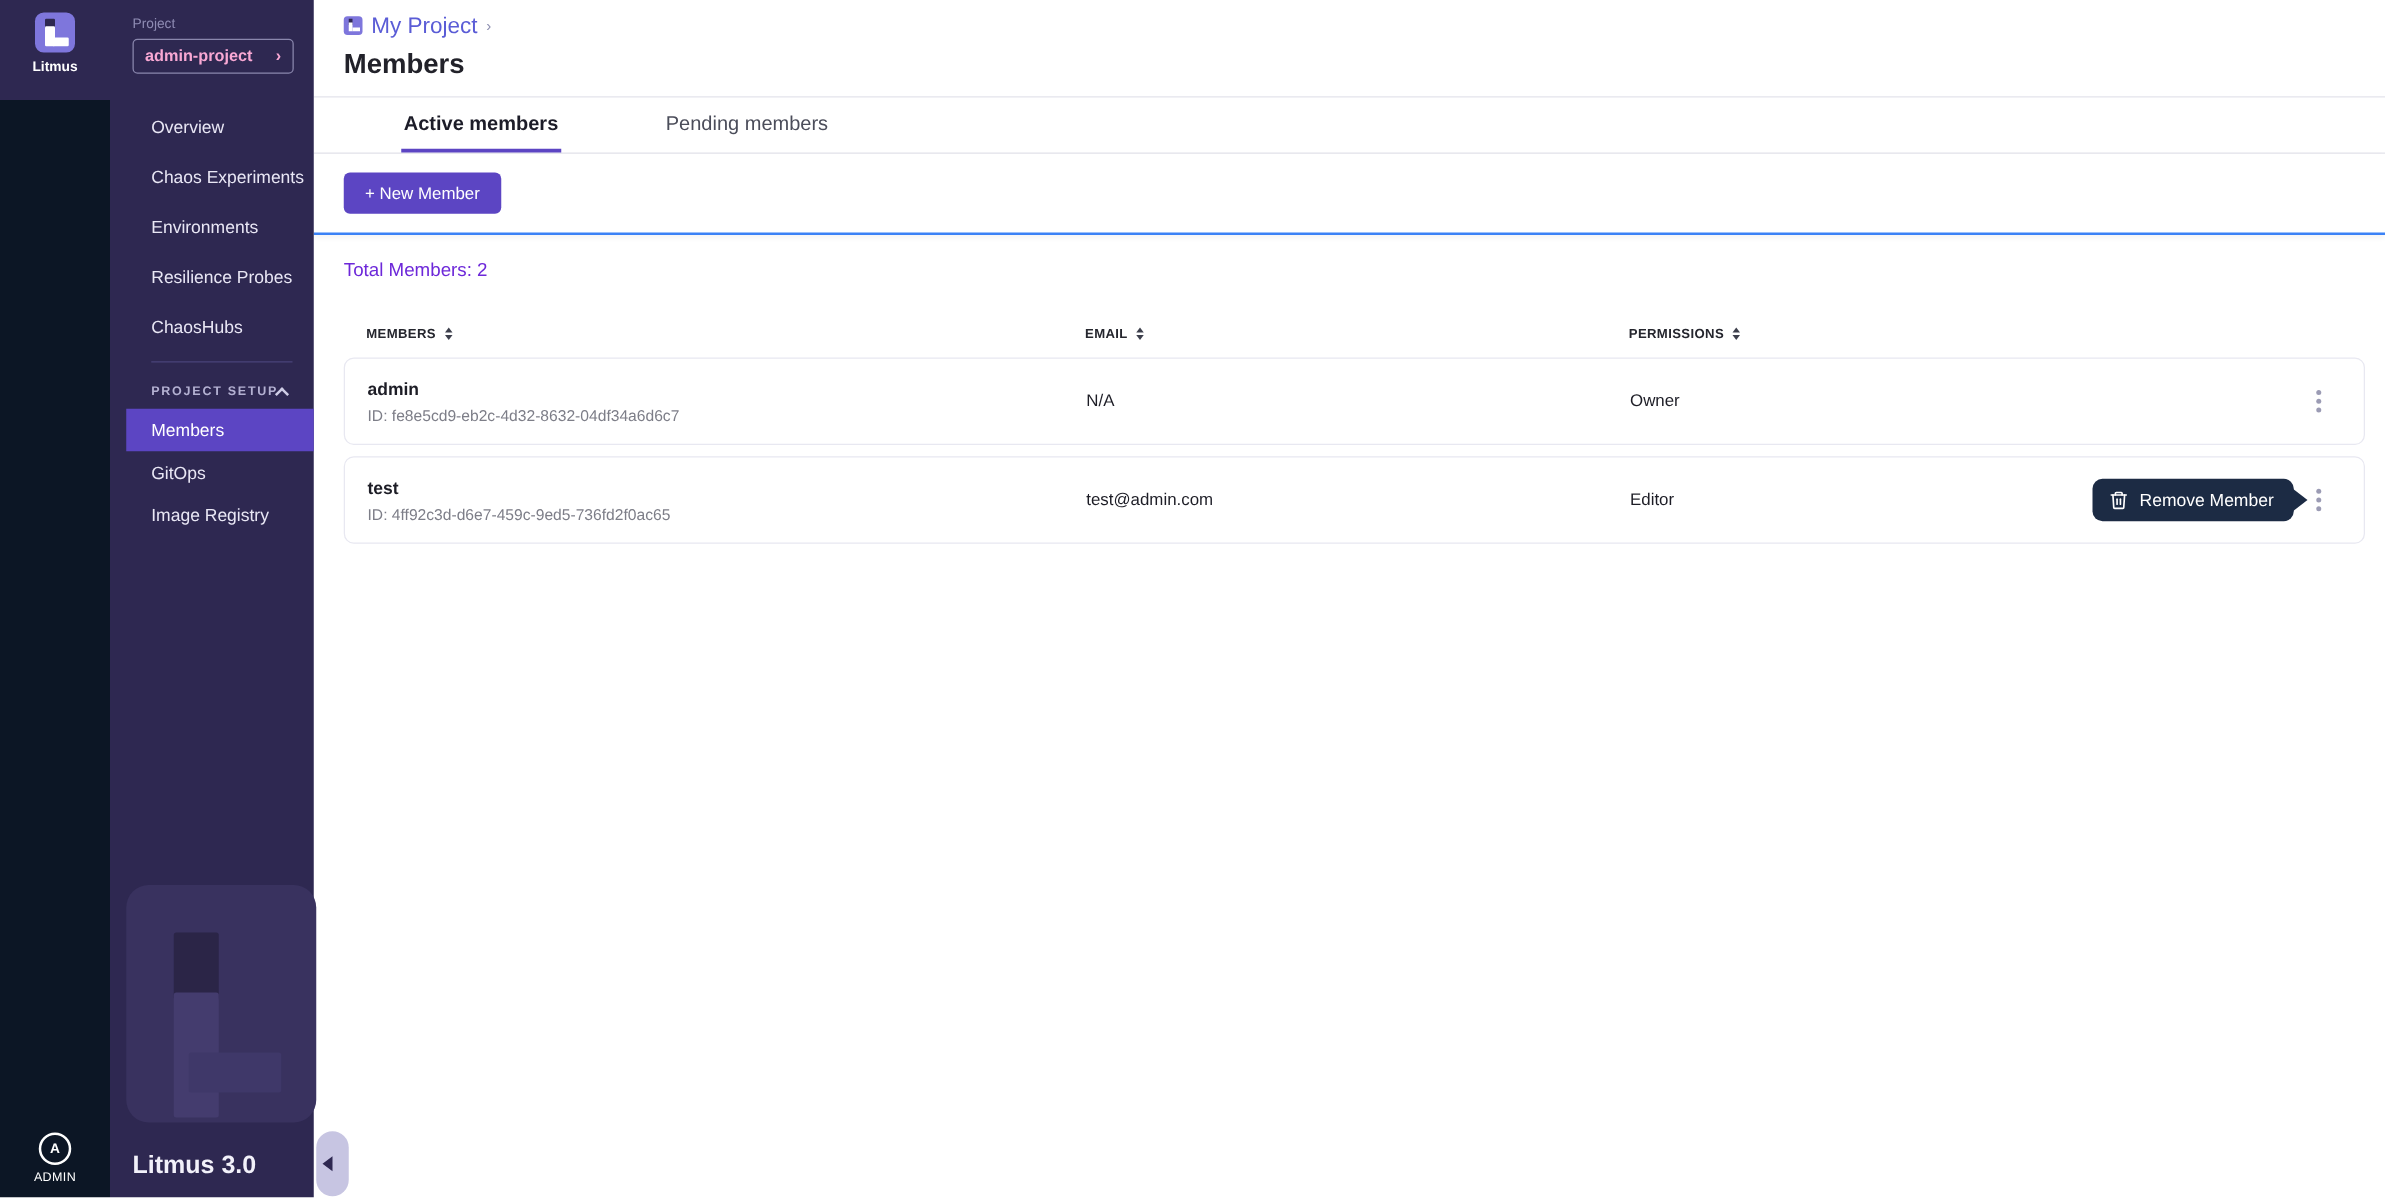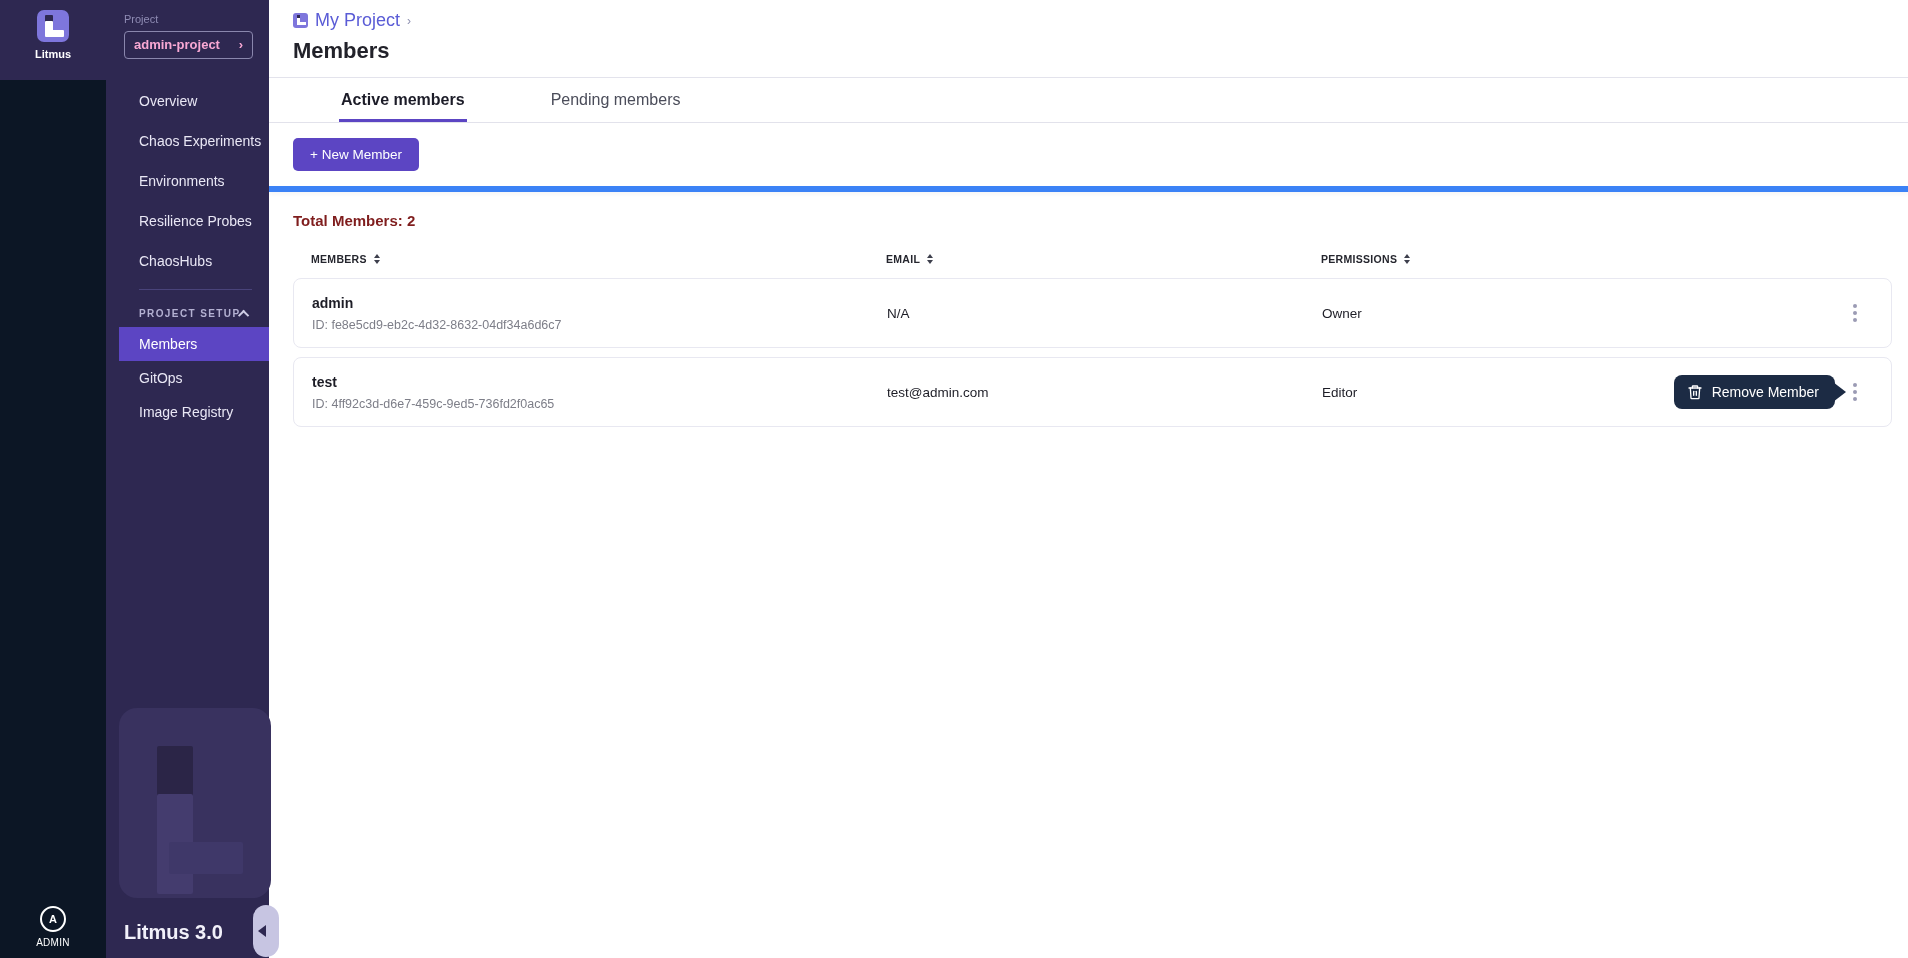--- a/index.html
+++ b/index.html
@@ -1,21 +1,21 @@
 <!DOCTYPE html>
 <html><head>
 <meta charset="utf-8">
 <style>
   * { box-sizing: border-box; margin: 0; padding: 0; }
   html,body { width:1908px; height:958px; overflow:hidden; }
   body { font-family:"Liberation Sans", sans-serif; background:#ffffff; color:#22222a; }
   .app { display:flex; width:100%; height:100%; position:relative; }
 
   
-  .rail { width:106px; background:#0c1625; display:flex; flex-direction:column; align-items:center; position:relative; flex-shrink:0; }
+  .rail { width:88px; background:#0c1625; display:flex; flex-direction:column; align-items:center; position:relative; flex-shrink:0; }
   .rail-top { width:100%; height:80px; background:#2e2851; display:flex; flex-direction:column; align-items:center; padding-top:10px; }
   .logo-sq { width:32px; height:32px; background:#7e76dc; border-radius:7px; position:relative; }
   .logo-sq .d { position:absolute; left:8px; top:5px; width:8px; height:11px; background:#2e2851; border-radius:1px; }
   .logo-sq .v { position:absolute; left:8px; top:11px; width:8px; height:16px; background:#ffffff; border-radius:1px; }
   .logo-sq .h { position:absolute; right:5px; bottom:5px; width:13px; height:7px; background:#ffffff; border-radius:1px; }
   .rail-brand { color:#ffffff; font-size:11px; font-weight:bold; margin-top:6px; }
   .rail-bottom { margin-top:auto; display:flex; flex-direction:column; align-items:center; padding-bottom:10px; }
   .avatar { width:26px; height:26px; border:2px solid #ffffff; border-radius:50%; color:#ffffff; font-size:11px; font-weight:bold; display:flex; align-items:center; justify-content:center; cursor:pointer; }
   .rail-user { color:#ffffff; font-size:10px; margin-top:5px; letter-spacing:.3px; }
 
@@ -47,24 +47,24 @@
   .crumb-ico { width:15px; height:15px; background:#7e76dc; border-radius:3px; position:relative; flex-shrink:0; }
   .crumb-ico .d { position:absolute; left:4px; top:2px; width:3px; height:5px; background:#2e2851; }
   .crumb-ico .v { position:absolute; left:4px; top:5px; width:3px; height:7px; background:#ffffff; }
   .crumb-ico .h { position:absolute; right:2px; bottom:3px; width:6px; height:3px; background:#ffffff; }
   .crumb-link { font-size:18px; color:#5a5cd6; cursor:pointer; }
   .crumb-chev { color:#8d8fb0; font-size:12px; }
   .page-title { font-size:22px; font-weight:bold; color:#22222a; padding:7px 24px 13px 24px; border-bottom:1px solid #e3e3ec; }
   .tabbar { display:flex; gap:36px; padding:0 24px; border-bottom:1px solid #e3e3ec; }
   .tab { font-size:16px; color:#4b4d5a; padding:13px 2px 10px 2px; border-bottom:3px solid transparent; cursor:pointer;margin-left:46px; }
   .tab.active { font-weight:bold; color:#1c1c28; border-bottom-color:#5c45c3; }
-  .toolbar { padding:15px 24px; border-bottom:6px solid #3b82f6; box-shadow:0 2px 4px rgba(40,41,61,.05); }
+  .toolbar { padding:15px 24px; border-bottom:2px solid #3b82f6; box-shadow:0 2px 4px rgba(40,41,61,.05); }
   .btn-primary { background:#5c45c3; color:#ffffff; border:none; border-radius:5px; font-family:inherit; font-size:13.5px; padding:9px 17px; cursor:pointer; }
   .content { padding:20px 16px 0 24px; }
-  .total { font-size:15px; font-weight:bold; color:#7f1d1d; margin-bottom:24px; }
+  .total { font-size:15px; font-weight:normal; color:#6d28d9; margin-bottom:36px; }
 
   .thead { display:flex; align-items:center; padding:0 16px 13px 18px; }
   .th { display:flex; align-items:center; gap:7px; font-size:10.5px; font-weight:bold; letter-spacing:.3px; color:#25262e; }
   .col-name { width:575px; flex-shrink:0; }
   .col-email { width:435px; flex-shrink:0; }
   .col-perm { flex:1; }
   .col-menu { width:40px; flex-shrink:0; display:flex; justify-content:center; }
   .sort { display:inline-flex; flex-direction:column; gap:2px; cursor:pointer; }
   .sort .up { width:0; height:0; border-left:3.5px solid transparent; border-right:3.5px solid transparent; border-bottom:4.5px solid #3d3f4c; }
   .sort .dn { width:0; height:0; border-left:3.5px solid transparent; border-right:3.5px solid transparent; border-top:4.5px solid #3d3f4c; }

